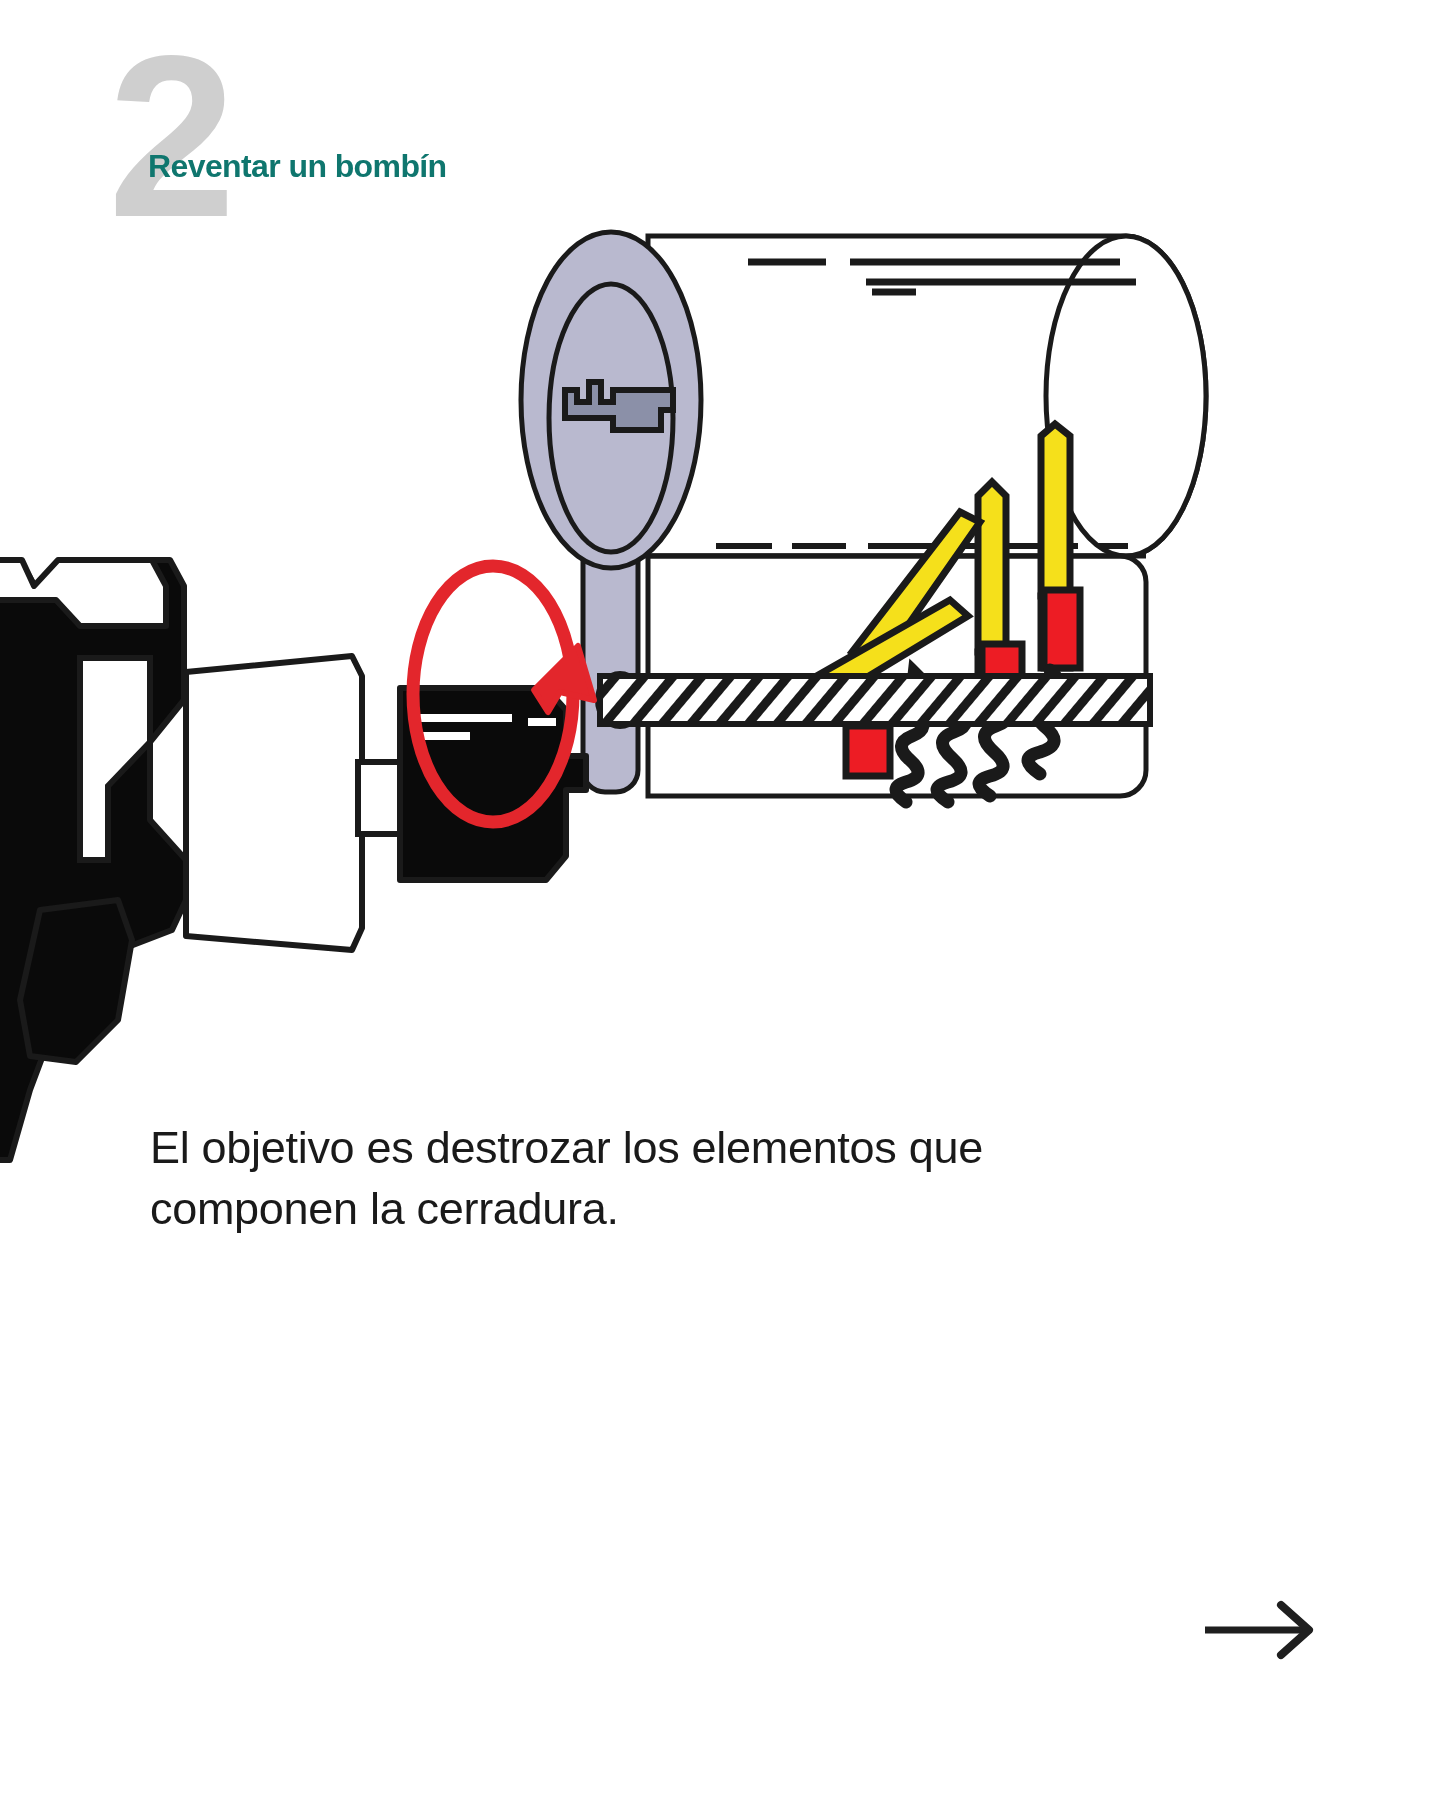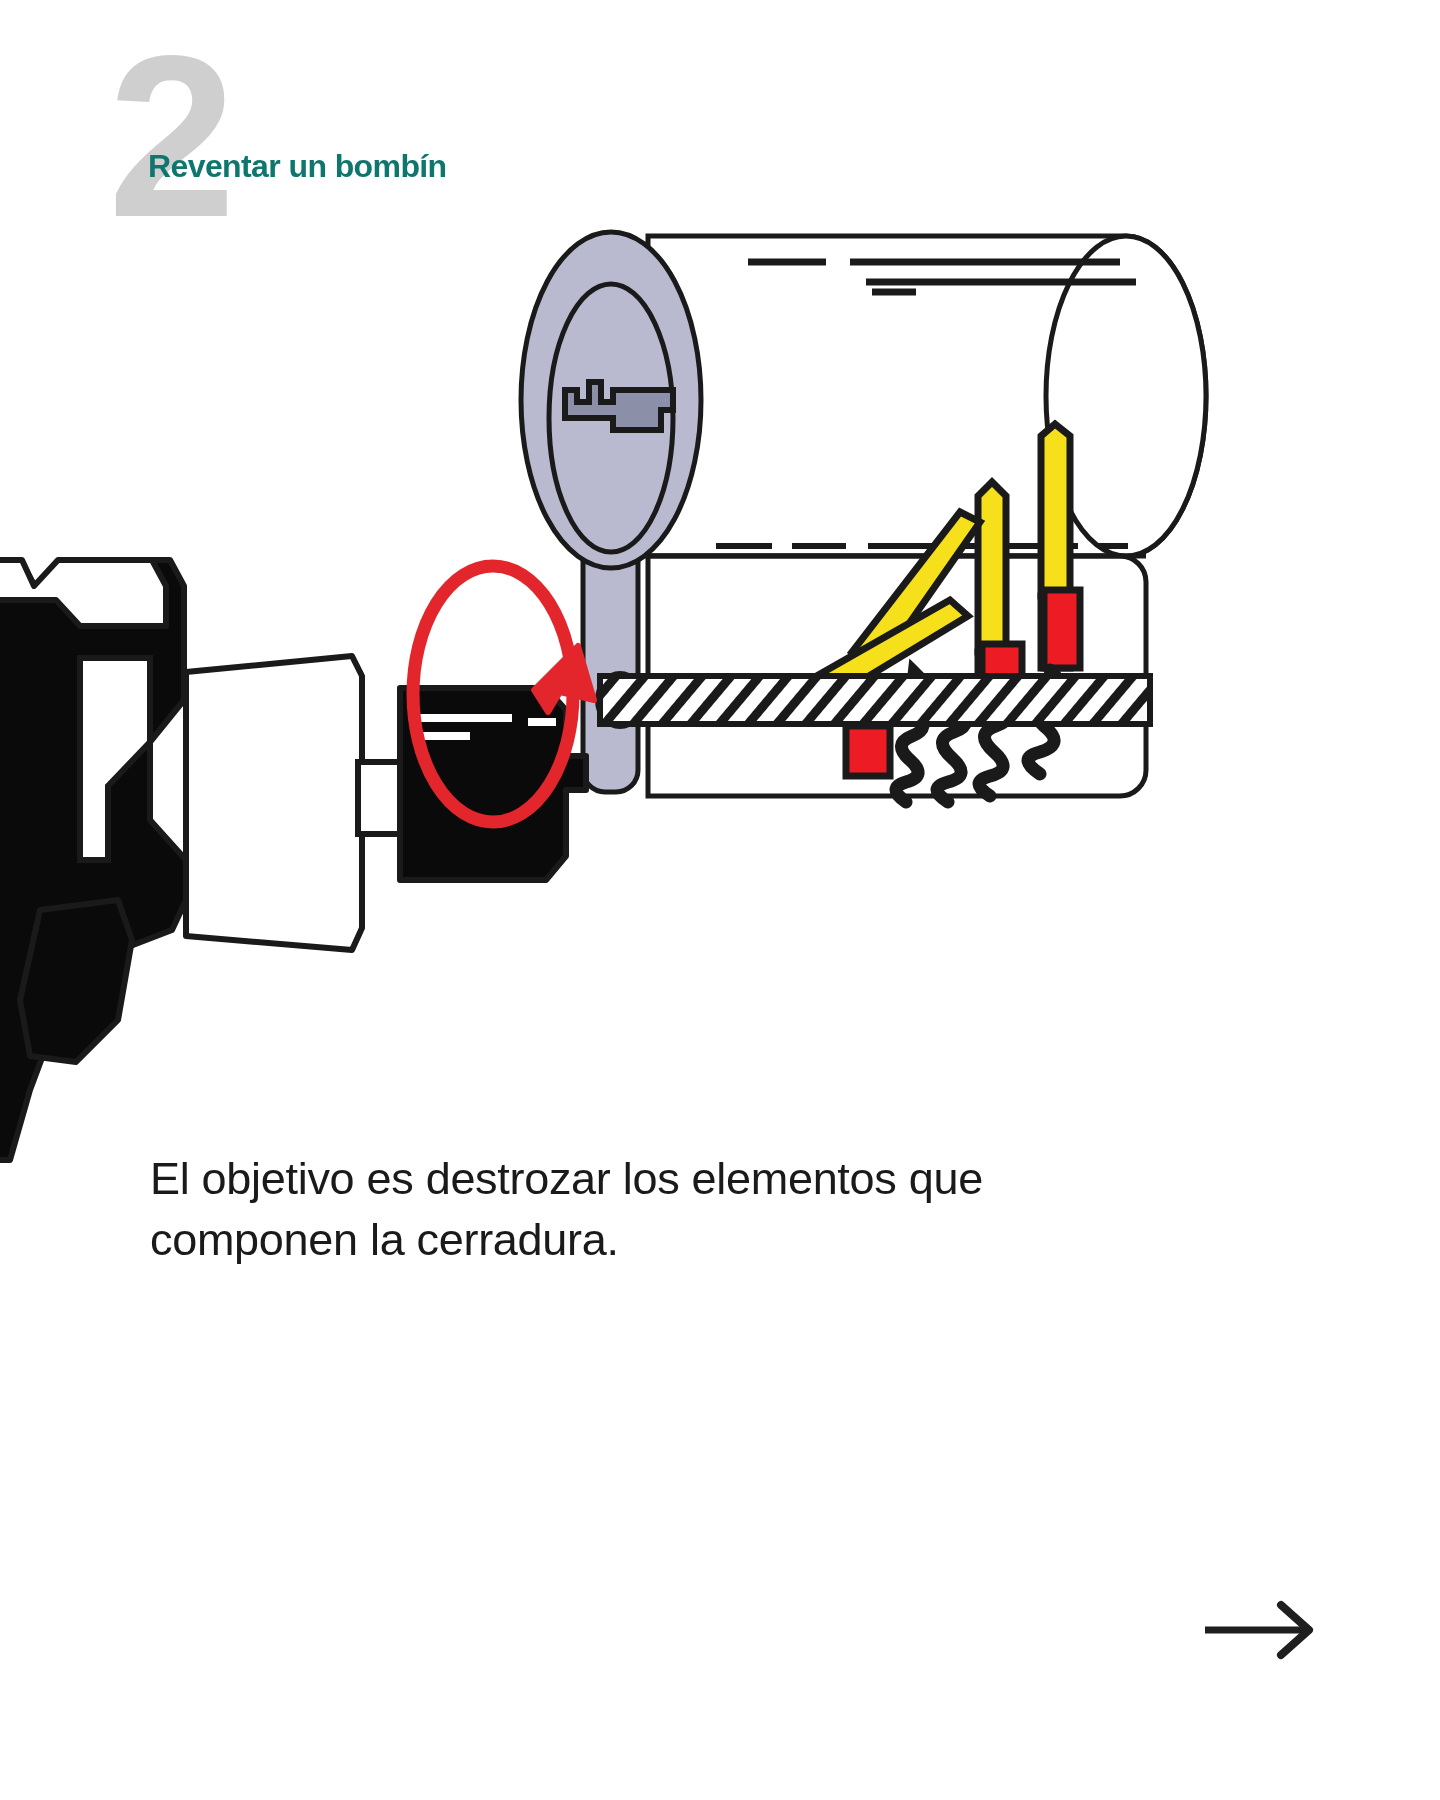--- a/index.html
+++ b/index.html
@@ -41,21 +41,21 @@
     line-height: 58px;
     color: #0f766e;
     letter-spacing: -0.6px;
     white-space: nowrap;
   }
 
   
   .caption {
     position: absolute;
     left: 150px;
-    top: 1103px;
+    top: 1072px;
     width: 900px;
     font-family: "Liberation Sans", sans-serif;
     font-weight: normal;
     font-size: 45px;
     line-height: 61px;
     color: #1a1a1a;
     letter-spacing: -0.3px;
   }
 
   

